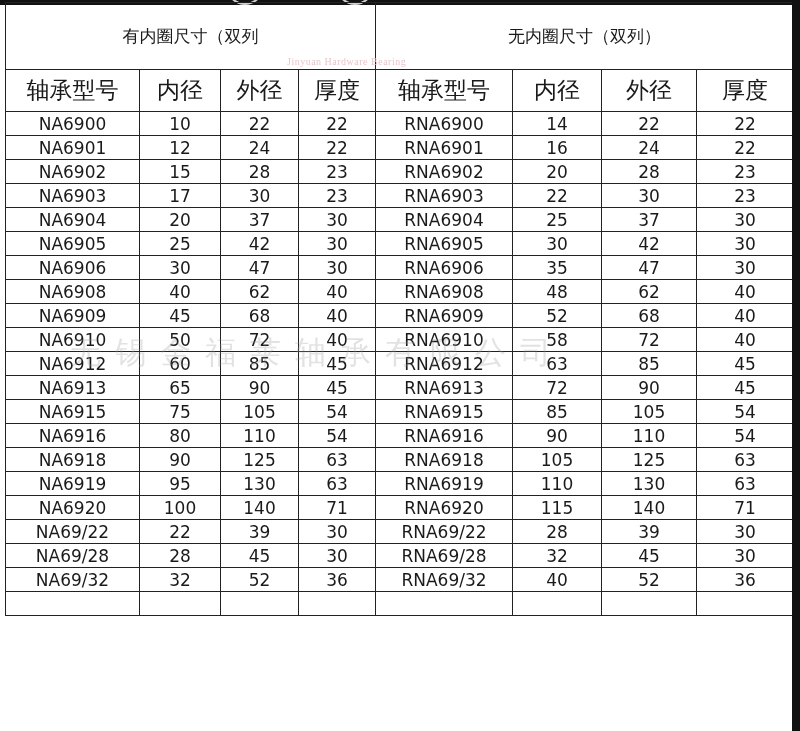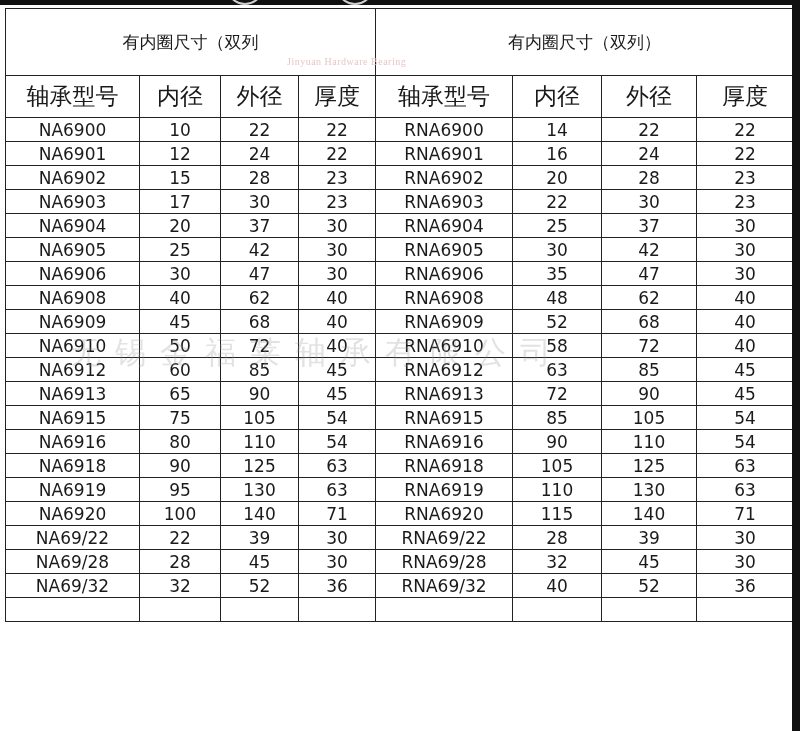--- a/index.html
+++ b/index.html
@@ -23,21 +23,21 @@
     }
     .right-bar {
       position: absolute;
       left: 792px; top: 0;
       width: 8px; height: 731px;
       background: #111;
     }
     table.spec {
       position: absolute;
       left: 5px;
-      top: 8px;
+      top: 2px;
       width: 788px;
       border-collapse: collapse;
       table-layout: fixed;
     }
     table.spec td, table.spec th {
       border: 1.5px solid #222;
       padding: 0;
       text-align: center;
       vertical-align: middle;
       white-space: nowrap;
@@ -113,21 +113,21 @@
     <col style="width:78px">
     <col style="width:77px">
     <col style="width:137px">
     <col style="width:89px">
     <col style="width:95px">
     <col style="width:97px">
   </colgroup>
   <tbody id="spec-body">
     <tr class="title-row">
       <td colspan="4">有内圈尺寸（双列</td>
-      <td colspan="4" class="split">有内圈尺寸（双列）</td>
+      <td colspan="4" class="split">无内圈尺寸（双列）</td>
     </tr>
     <tr class="head-row">
       <th>轴承型号</th>
       <th>内径</th>
       <th>外径</th>
       <th>厚度</th>
       <th>轴承型号</th>
       <th>内径</th>
       <th>外径</th>
       <th>厚度</th>

